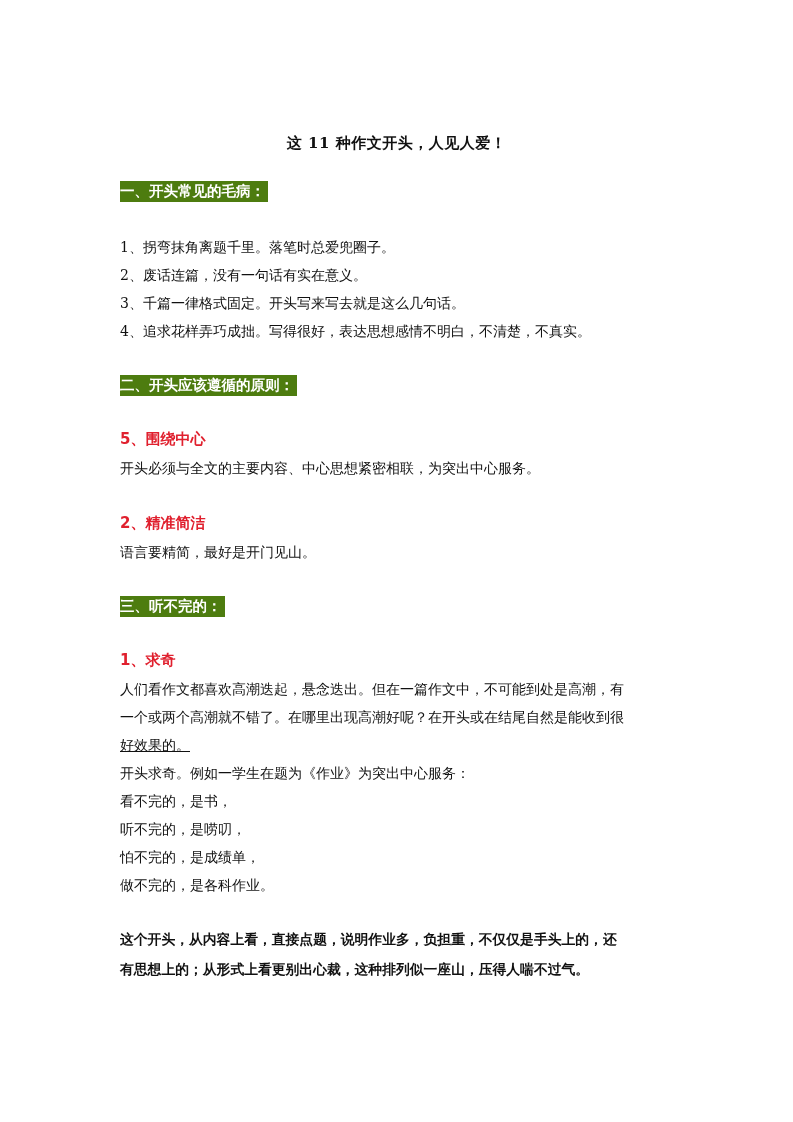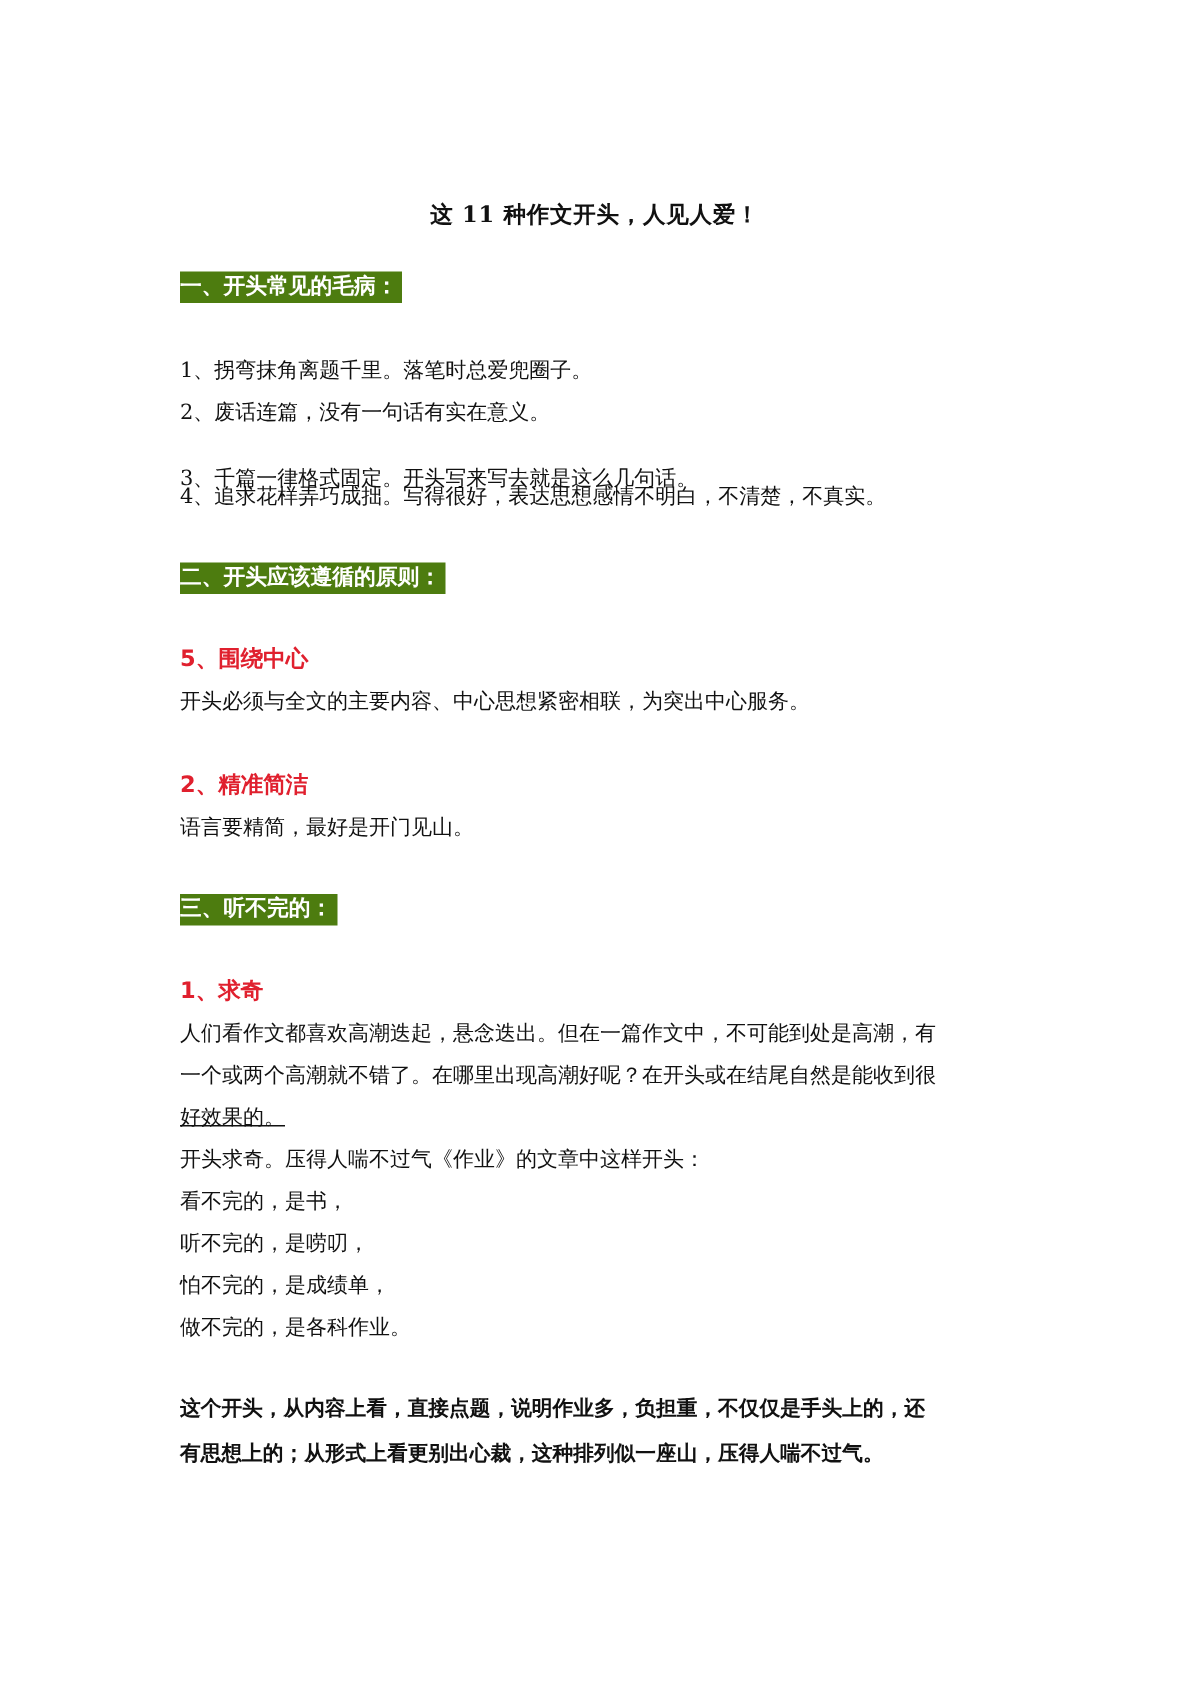--- a/index.html
+++ b/index.html
@@ -18,35 +18,35 @@
 </style>
 </head>
 <body>
 
 <div class="page">
   <div class="title">这 11 种作文开头，人见人爱！</div>
 
   <div class="banner" style="top:181px;">一、开头常见的毛病：</div>
   <div class="line" style="top:237px;">1、拐弯抹角离题千里。落笔时总爱兜圈子。</div>
   <div class="line" style="top:265px;">2、废话连篇，没有一句话有实在意义。</div>
-  <div class="line" style="top:309px;">3、千篇一律格式固定。开头写来写去就是这么几句话。</div>
+  <div class="line" style="top:293px;">3、千篇一律格式固定。开头写来写去就是这么几句话。</div>
   <div class="line" style="top:321px;">4、追求花样弄巧成拙。写得很好，表达思想感情不明白，不清楚，不真实。</div>
 
   <div class="banner" style="top:375px;">二、开头应该遵循的原则：</div>
   <div class="sub" style="top:430px;">5、围绕中心</div>
   <div class="line" style="top:458px;">开头必须与全文的主要内容、中心思想紧密相联，为突出中心服务。</div>
   <div class="sub" style="top:514px;">2、精准简洁</div>
   <div class="line" style="top:542px;">语言要精简，最好是开门见山。</div>
 
   <div class="banner" style="top:596px;">三、听不完的：</div>
   <div class="sub" style="top:651px;">1、求奇</div>
   <div class="line" style="top:679px;">人们看作文都喜欢高潮迭起，悬念迭出。但在一篇作文中，不可能到处是高潮，有</div>
   <div class="line" style="top:707px;">一个或两个高潮就不错了。在哪里出现高潮好呢？在开头或在结尾自然是能收到很</div>
   <div class="line" style="top:735px;text-decoration:underline;">好效果的。</div>
-  <div class="line" style="top:763px;">开头求奇。压得人喘不过气《作业》的文章中这样开头：</div>
+  <div class="line" style="top:763px;">开头求奇。例如一学生在题为《作业》为突出中心服务：</div>
   <div class="line" style="top:791px;">看不完的，是书，</div>
   <div class="line" style="top:819px;">听不完的，是唠叨，</div>
   <div class="line" style="top:847px;">怕不完的，是成绩单，</div>
   <div class="line" style="top:875px;">做不完的，是各科作业。</div>
 
   <div class="line bold" style="top:931px;font-family:Liberation Mono, monospace;">这个开头，从内容上看，直接点题，说明作业多，负担重，不仅仅是手头上的，还</div>
   <div class="line bold" style="top:959px;">有思想上的；从形式上看更别出心裁，这种排列似一座山，压得人喘不过气。</div>
 </div>
 
 </body></html>

